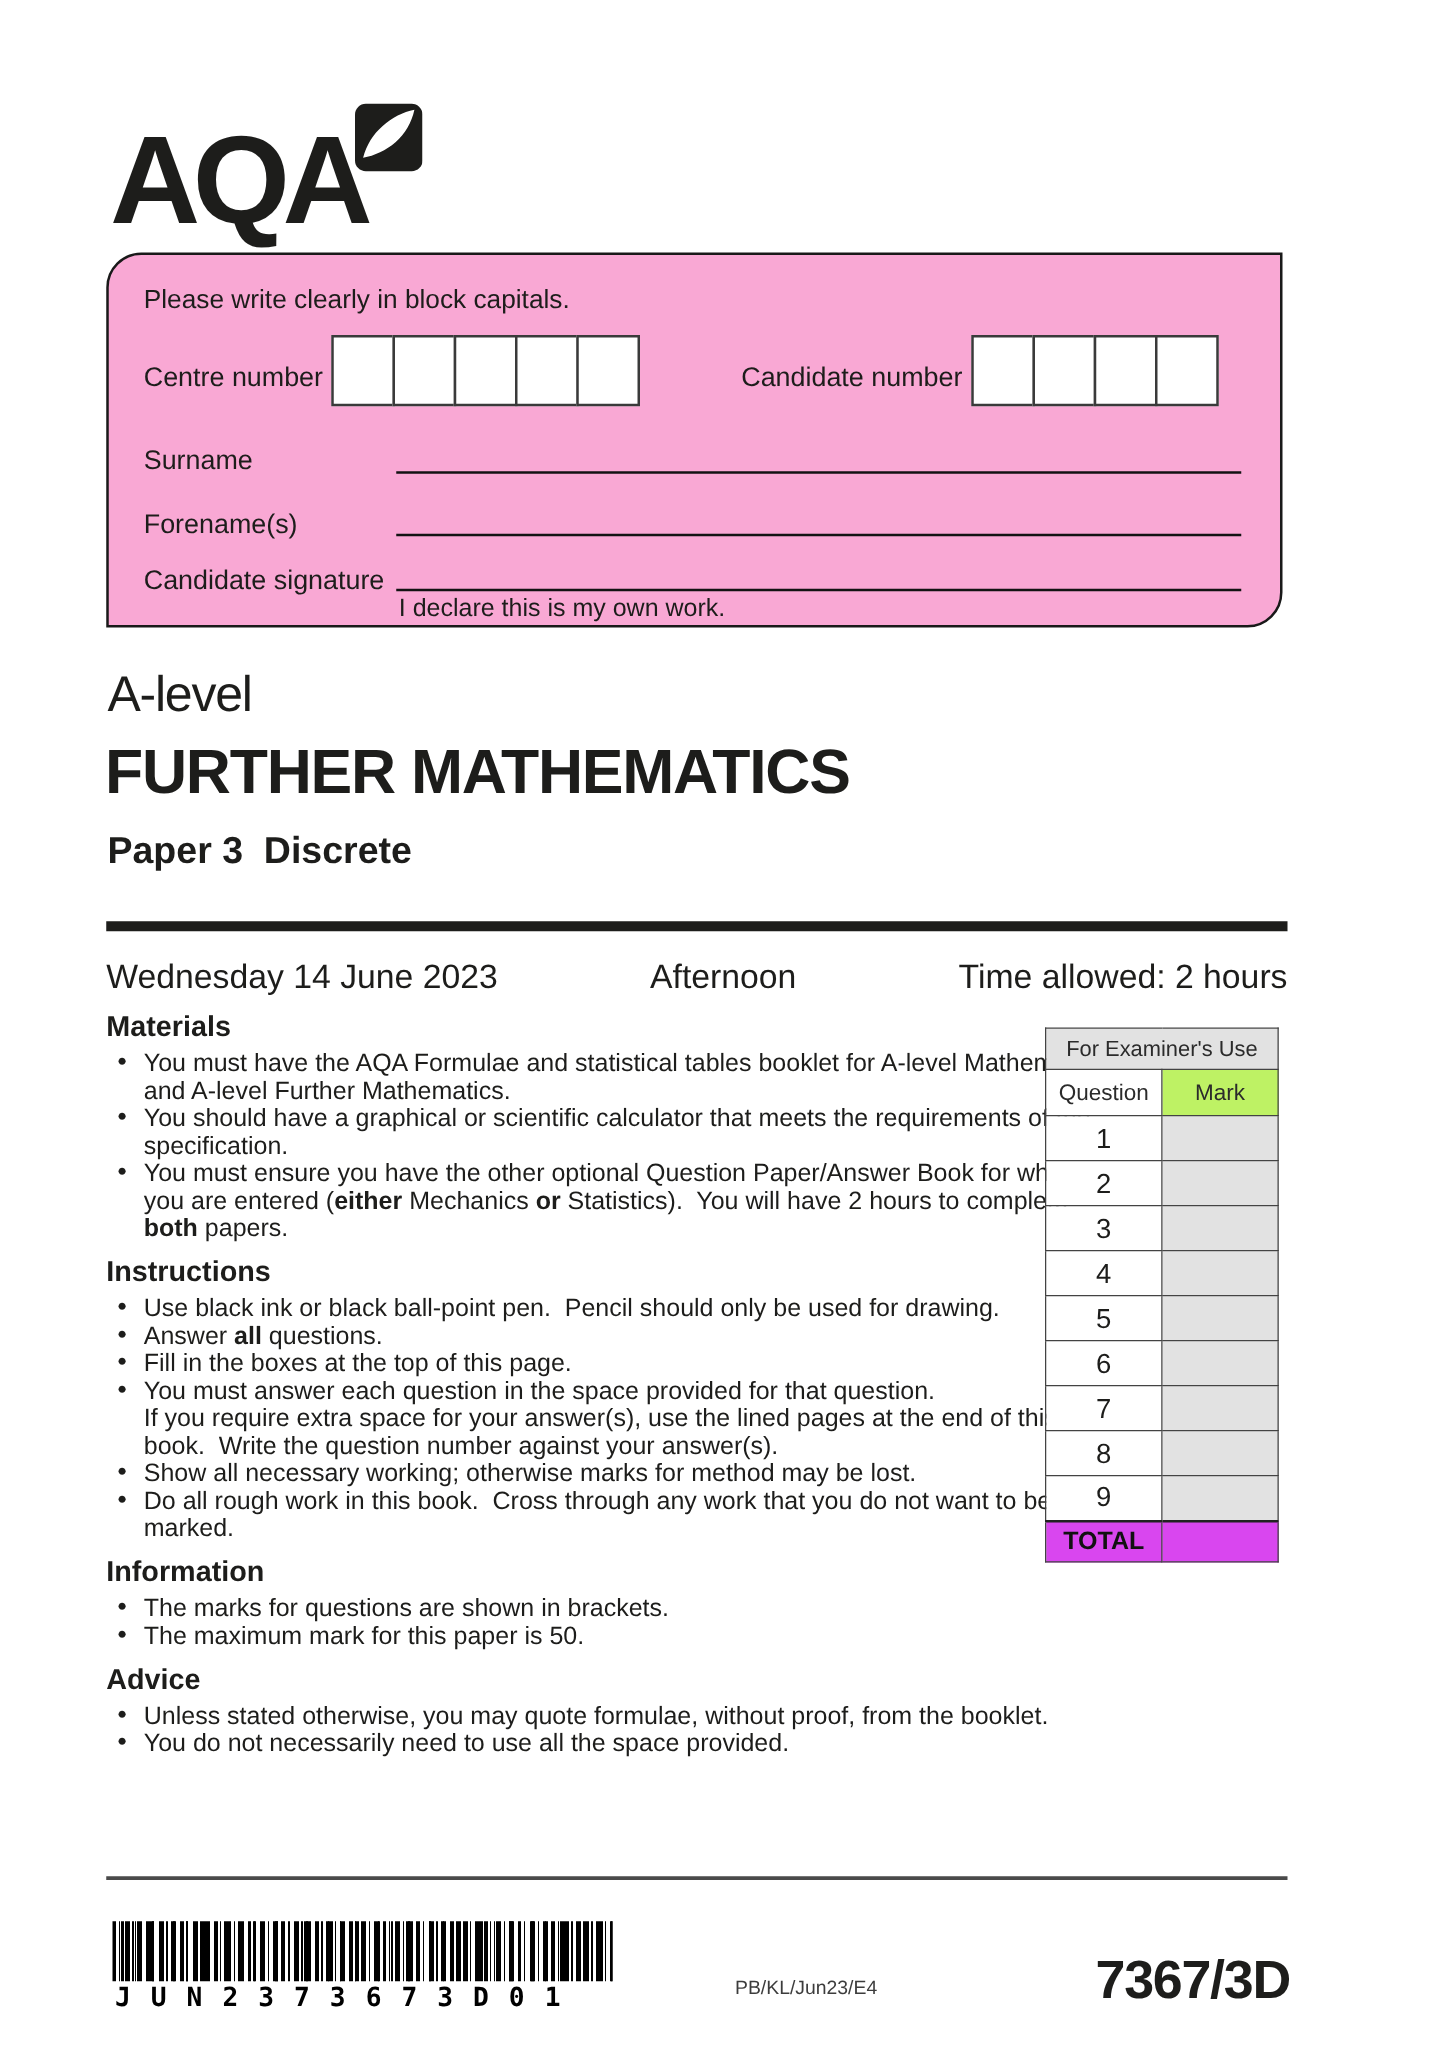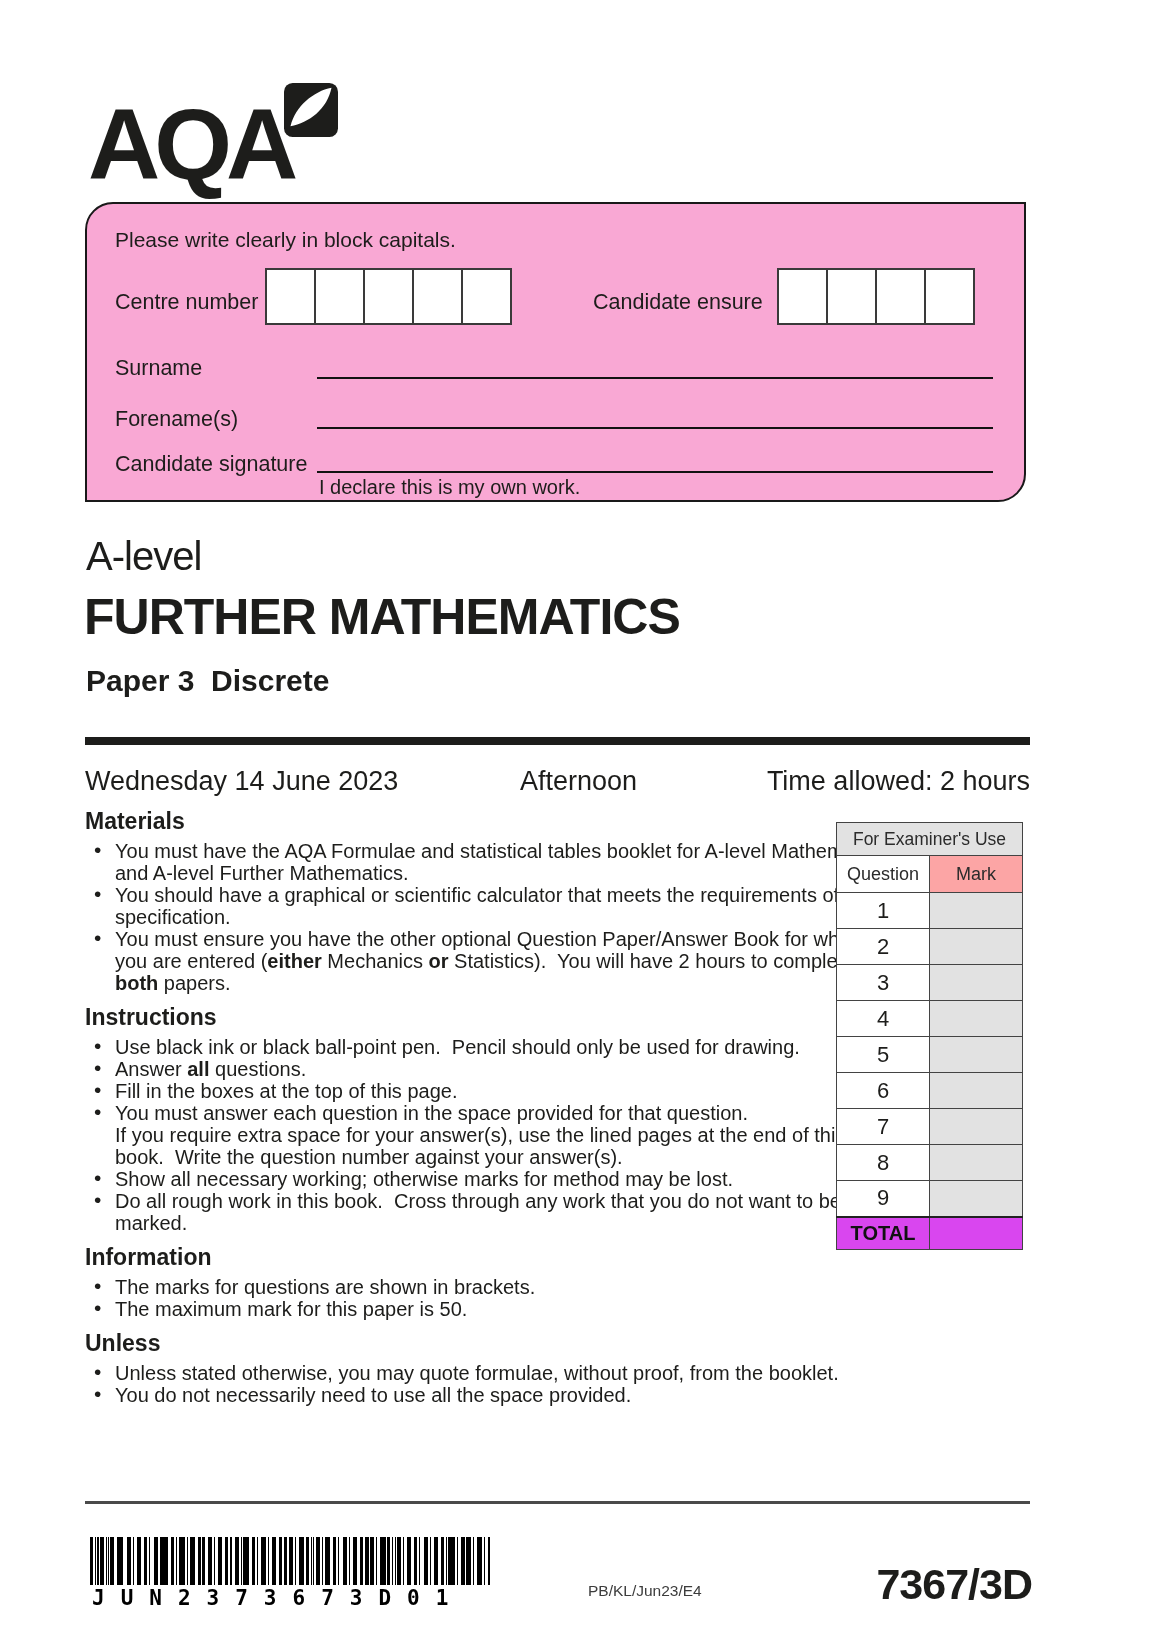--- a/index.html
+++ b/index.html
@@ -39,21 +39,21 @@
   ul.bullets{list-style:none;margin:0;padding:0;font-size:20px;line-height:22px;}
   ul.bullets li{position:relative;padding-left:30px;white-space:pre-wrap;}
   ul.bullets li::before{content:"\2022";position:absolute;left:9px;top:-1px;font-size:21px;}
   ul.bullets b{font-weight:700;}
   
   table.exam{position:absolute;left:836px;top:822px;border-collapse:collapse;
     font-size:18px;color:#2b2b2b;table-layout:fixed;width:187px;}
   table.exam th,table.exam td{border:1.5px solid #434343;text-align:center;padding:0;box-sizing:border-box;}
   table.exam .title-cell{background:#e2e2e2;height:33px;font-weight:400;font-size:17.5px;}
   table.exam .hdr-q{background:#fff;height:37px;font-weight:400;width:101px;}
-  table.exam .hdr-m{background:#fca5a5;height:37px;font-weight:400;width:86px;}
+  table.exam .hdr-m{background:#bef264;height:37px;font-weight:400;width:86px;}
   table.exam .qcell{background:#fff;height:36px;font-size:22px;color:#1d1d1b;}
   table.exam .mcell{background:#e2e2e2;}
   table.exam .total-row td{background:#d946ef;height:33px;border-top:2.5px solid #222;}
   table.exam .total-label{font-weight:700;font-size:20px;color:#111;}
   
   .foot-rule{position:absolute;left:85px;top:1501px;width:945px;height:3px;background:#4a4a4a;}
   .barcode{position:absolute;left:90px;top:1537px;width:400px;height:48px;
     background-image:
       repeating-linear-gradient(90deg,#000 0 3px,#fff 3px 5px,#000 5px 6px,#fff 6px 10px,#000 10px 14px,#fff 14px 16px,#000 16px 17px,#fff 17px 20px,#000 20px 24px,#fff 24px 27px),
       repeating-linear-gradient(90deg,#fff 0 7px,#000 7px 9px,#fff 9px 18px,#000 18px 19px,#fff 19px 30px,#000 30px 33px,#fff 33px 41px);
@@ -80,21 +80,21 @@
 
   <span class="cand-label" style="left:28px;top:86px;">Centre number</span>
   <div class="cells" style="left:178px;top:64px;">
       <div class="cell"></div>
       <div class="cell"></div>
       <div class="cell"></div>
       <div class="cell"></div>
       <div class="cell"></div>
     </div>
 
-  <span class="cand-label" style="left:506px;top:86px;">Candidate ensure</span>
+  <span class="cand-label" style="left:506px;top:86px;">Candidate number</span>
   <div class="cells" style="left:690px;top:64px;">
       <div class="cell"></div>
       <div class="cell"></div>
       <div class="cell"></div>
       <div class="cell"></div>
     </div>
 
   <span class="cand-label" style="left:28px;top:152px;">Surname</span>
   <div class="fline" style="left:230px;top:148px;width:676px;"></div>
 
@@ -133,21 +133,21 @@
       <li><span>You must answer each question in the space provided for that question.
 If you require extra space for your answer(s), use the lined pages at the end of this book.  Write the question number against your answer(s).</span></li>
       <li><span>Show all necessary working; otherwise marks for method may be lost.</span></li>
       <li><span>Do all rough work in this book.  Cross through any work that you do not want to be marked.</span></li>
     </ul>
     <div class="sec-heading">Information</div>
     <ul class="bullets">
       <li><span>The marks for questions are shown in brackets.</span></li>
       <li><span>The maximum mark for this paper is 50.</span></li>
     </ul>
-    <div class="sec-heading">Unless</div>
+    <div class="sec-heading">Advice</div>
     <ul class="bullets">
       <li><span>Unless stated otherwise, you may quote formulae, without proof, from the booklet.</span></li>
       <li><span>You do not necessarily need to use all the space provided.</span></li>
     </ul>
   </div>
 
 <table class="exam">
   <thead>
     <tr>
       <th class="title-cell" colspan="2">For Examiner's Use</th>

